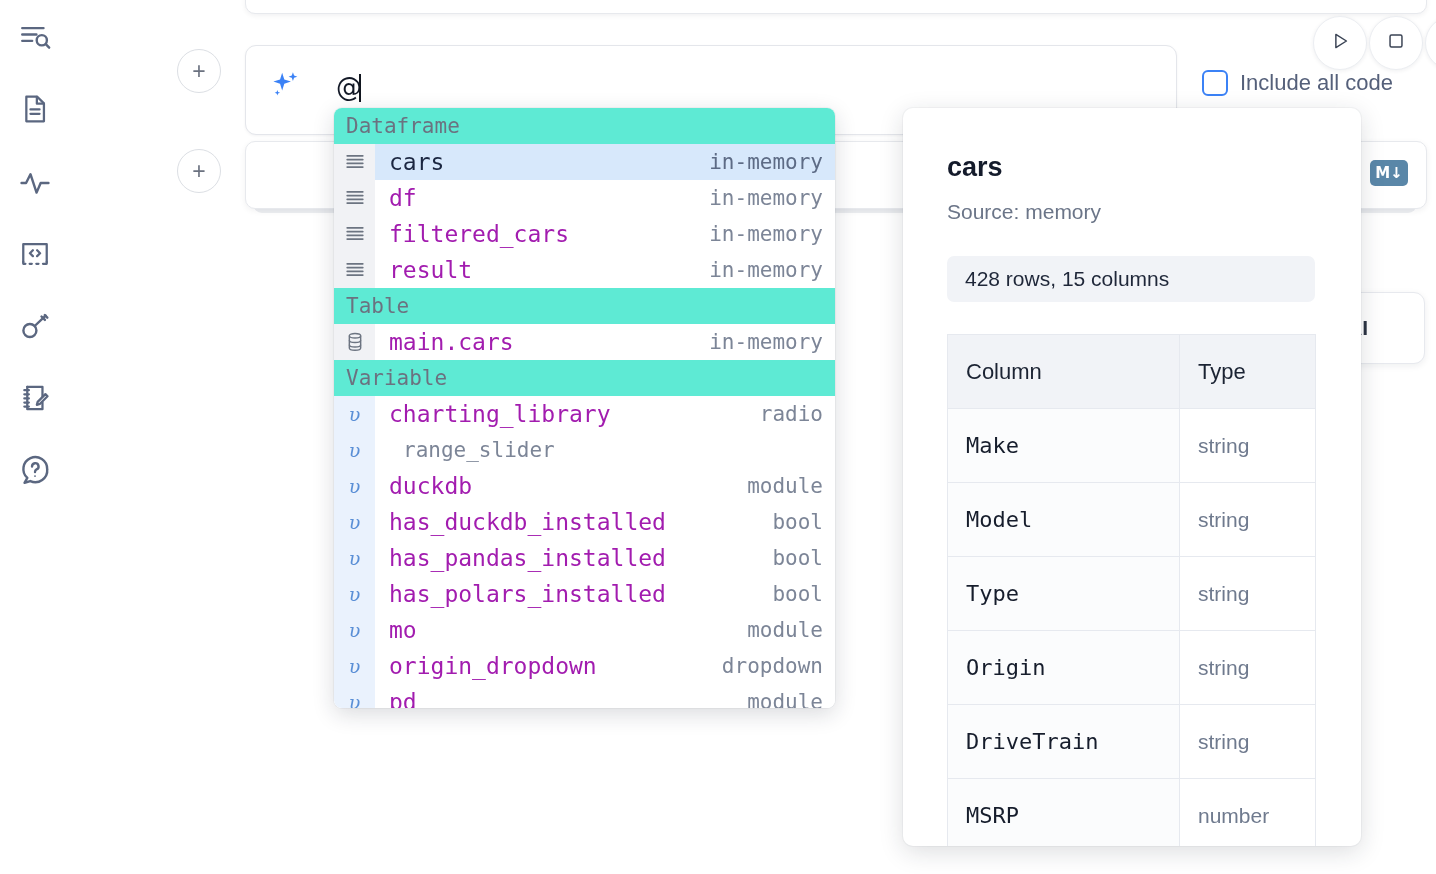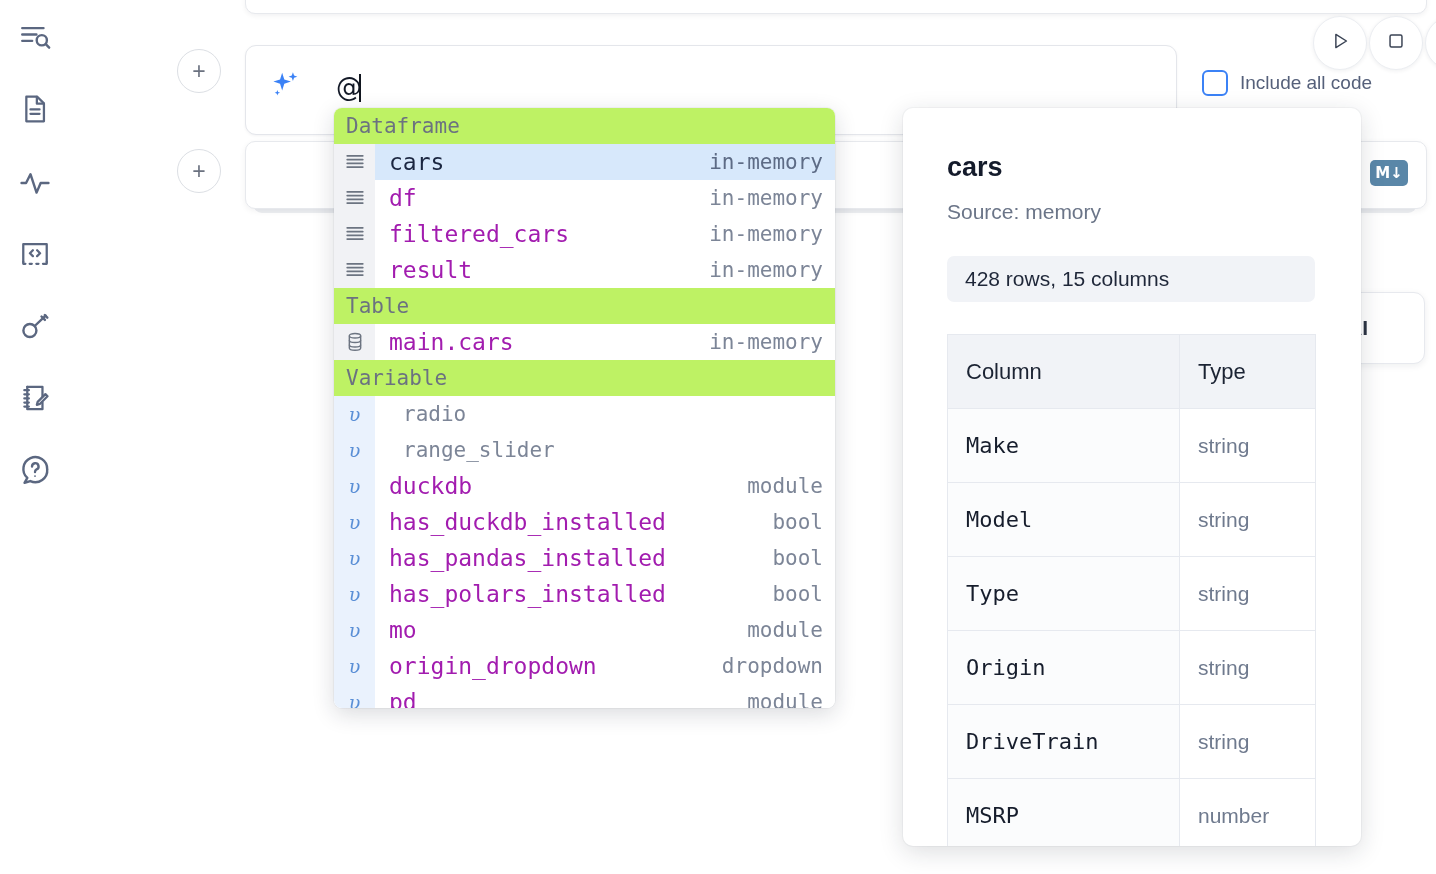--- a/index.html
+++ b/index.html
@@ -139,21 +139,21 @@
     cursor: pointer;
   }
   .checkbox {
     width: 26px; height: 26px;
     border: 2px solid #3b82f6;
     border-radius: 6px;
     background: #ffffff;
     box-sizing: border-box;
   }
   .include-label {
-    font-size: 19px;
+    font-size: 22px;
     color: #55607a;
     white-space: nowrap;
   }
 
   
   .code-cell {
     position: absolute;
     left: 175px; top: 141px;
     width: 1180px; height: 66px;
     background: #ffffff;
@@ -231,21 +231,21 @@
     overflow: hidden;
     z-index: 20;
   }
   .ac-scroll {
     position: absolute;
     inset: 0;
     overflow: hidden;
   }
   .ac-group {
     height: 36px;
-    background: #bef264;
+    background: #5eead4;
     display: flex;
     align-items: center;
     padding-left: 12px;
     box-sizing: border-box;
     font-family: "DejaVu Sans Mono", monospace;
     font-size: 21px;
     color: #6b7280;
   }
   .ac-row {
     height: 36px;
@@ -571,20 +571,21 @@
           </div>
           <div class="body">
             <span class="nm">main.cars</span>
             <span class="ty">in-memory</span>
           </div>
         </div>
         <div class="ac-group">Variable</div>
         <div class="ac-row var">
           <div class="gutter">υ</div>
           <div class="body">
+            <span class="nm">charting_library</span>
             <span class="ty">radio</span>
           </div>
         </div>
         <div class="ac-row var">
           <div class="gutter">υ</div>
           <div class="body">
             <span class="ty">range_slider</span>
           </div>
         </div>
         <div class="ac-row var">

